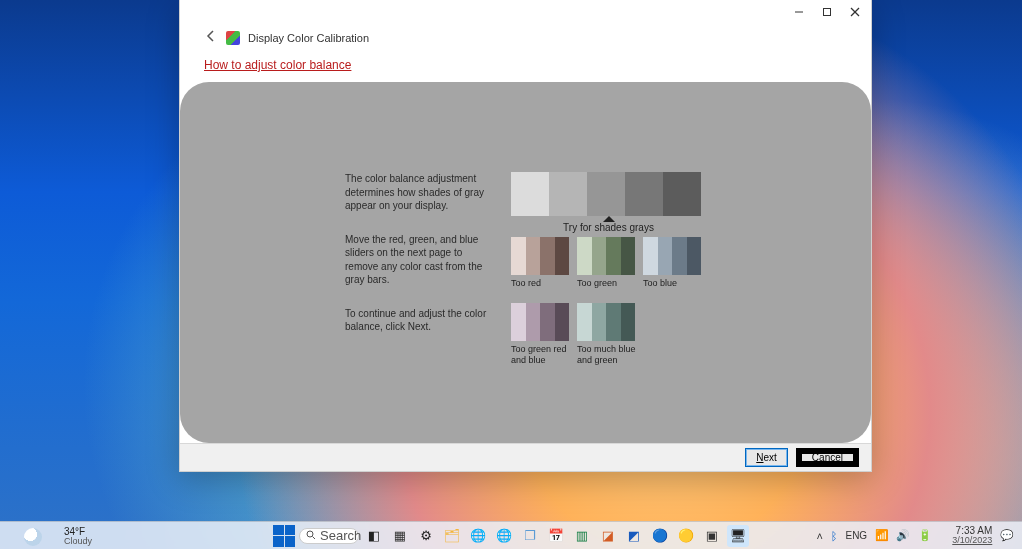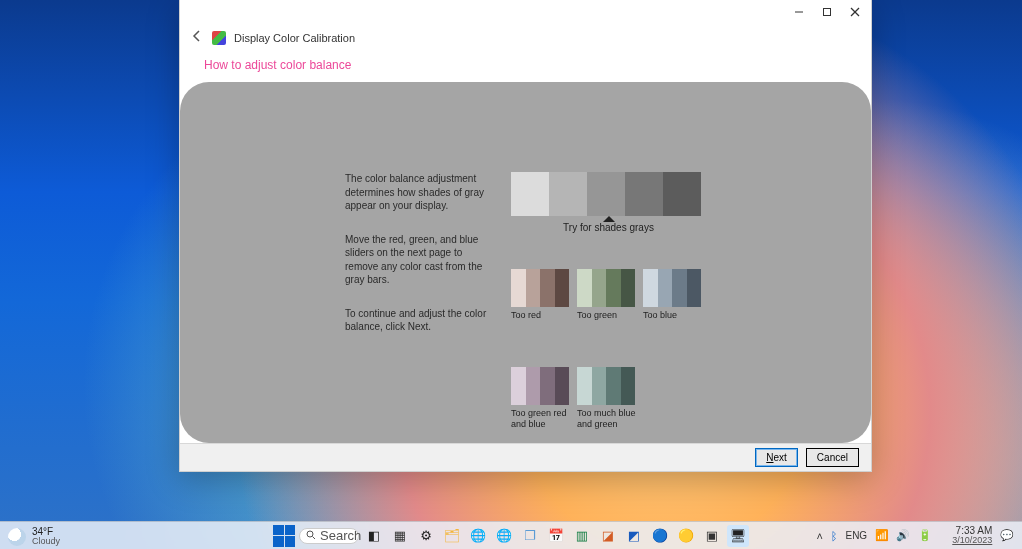--- a/index.html
+++ b/index.html
@@ -39,37 +39,39 @@
     display:flex;align-items:center;justify-content:center;
     font-size:11px;color:#333;
     cursor:default;
   }
 
   
   .appheader{
     height:28px;
     display:flex;align-items:center;
     gap:8px;
-    padding:0 10px;
+    padding:0 0;
     border-bottom:1px solid transparent;
+    margin-left:24px;
   }
   .back-arrow{color:#555;font-size:14px;}
   .appicon{
     width:14px;height:14px;
     background:linear-gradient(135deg,#d44 0% 33%,#4b4 33% 66%,#44d 66% 100%);
     border-radius:2px;
     display:inline-block;
   }
   .appname{font-size:11px;color:#333;}
 
   
   .subheading{
     padding:6px 24px 10px 24px;
     font-size:12px;
-    color:#ec4899;
+    color:#b91c1c;
+    text-decoration:underline;
   }
 
   
   .body-area{
     flex:1;
     background:#a5a5a5;
     padding:90px 20px 20px 20px;
     position:relative;
     overflow:hidden;
     border-radius:29px;
@@ -124,21 +126,21 @@
   }
 
   
   .cast-grid{
     display:grid;
     grid-template-columns:repeat(3,60px);
     gap:14px 6px;
   }
   .cast-cell{
     display:flex;flex-direction:column;
-    font-size:9px;color:#222;line-height:1.2;margin-top:32px;
+    font-size:9px;color:#222;line-height:1.2;
   }
   .swatch{
     width:58px;height:38px;
     display:flex;
     margin-bottom:3px;
   }
   .swatch span{flex:1;}
 
   
   .too-red span:nth-child(1){background:#e6d9d4;}
@@ -176,39 +178,39 @@
     height:28px;
     background:#f0f0f0;
     border-top:1px solid #d8d8d8;
     display:flex;justify-content:flex-end;align-items:center;
     gap:8px;padding:0 12px;
   }
   .btn{
     height:19px;min-width:42px;
     font-size:10px;
     background:#e8e8e8;
-    border:1px solid #000000;
+    border:6px solid #000000;
     padding:0 10px;
     display:flex;align-items:center;justify-content:center;
     cursor:default;
   }
   .btn.primary{border:1px solid #0067c0;box-shadow:0 0 0 1px #7ab7ee inset;}
   .btn u{text-decoration:underline;}
 
   
   .taskbar{
     position:absolute;left:0;right:0;bottom:0;
     height:28px;
     background:rgba(235,240,248,.85);
     backdrop-filter:blur(4px);
     border-top:1px solid rgba(0,0,0,.15);
     display:flex;align-items:center;
     font-size:10px;color:#222;
   }
-  .weather{display:flex;align-items:flex-end;gap:6px;padding:0 8px;}
+  .weather{display:flex;align-items:flex-end;gap:22px;padding:0 24px;}
   .weather-icon{width:18px;height:18px;border-radius:50%;
     background:radial-gradient(circle at 35% 35%,#fff 0 40%,#bcd4ea 41% 100%);}
   .weather small{display:block;font-size:9px;color:#555;line-height:1;}
   .taskbar-center{
     position:absolute;left:50%;transform:translateX(-50%);
     display:flex;align-items:center;gap:4px;
   }
   .start{
     width:22px;height:22px;
     display:grid;grid-template-columns:1fr 1fr;grid-template-rows:1fr 1fr;gap:1px;

